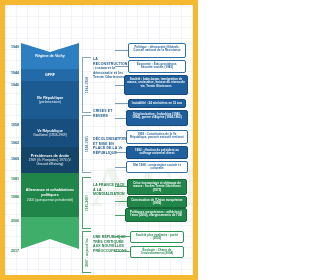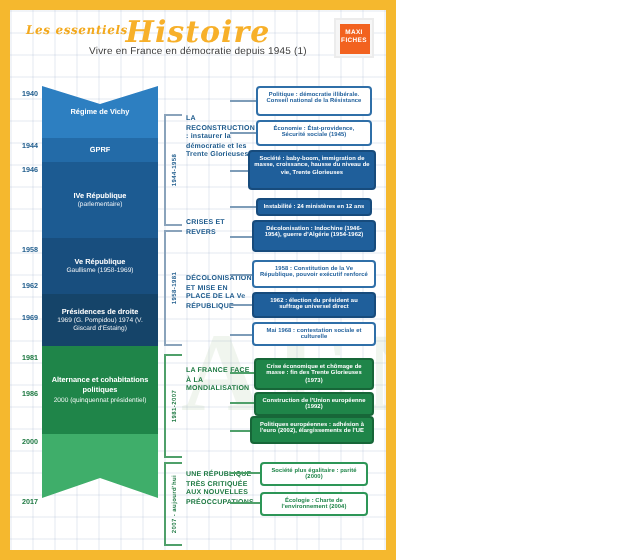--- a/index.html
+++ b/index.html
@@ -163,30 +163,20 @@
 </style>
 </head>
 <body>
 
 <div id="page">
   <div id="sheet">
 
     <div id="grid"></div>
     <div id="watermark">CAEN</div>
 
-    <div id="header">
-      <div id="kicker">Les essentiels</div>
-      <div id="title">Histoire</div>
-      <div id="subtitle">Vivre en France en démocratie depuis 1945 (1)</div>
-      <div id="logo">
-        <div id="logo-inner">
-          <div id="logo-txt">MAXI FICHES</div>
-        </div>
-      </div>
-    </div>
 
     <div id="body-area">
       <div id="dates-host">
           <div class="date" style="top: 40px;">1940</div>
           <div class="date" style="top: 66px;">1944</div>
           <div class="date" style="top: 78px;">1946</div>
           <div class="date" style="top: 118px;">1958</div>
           <div class="date" style="top: 136px;">1962</div>
           <div class="date" style="top: 152px;">1969</div>
           <div class="date g" style="top: 172px;">1981</div>

